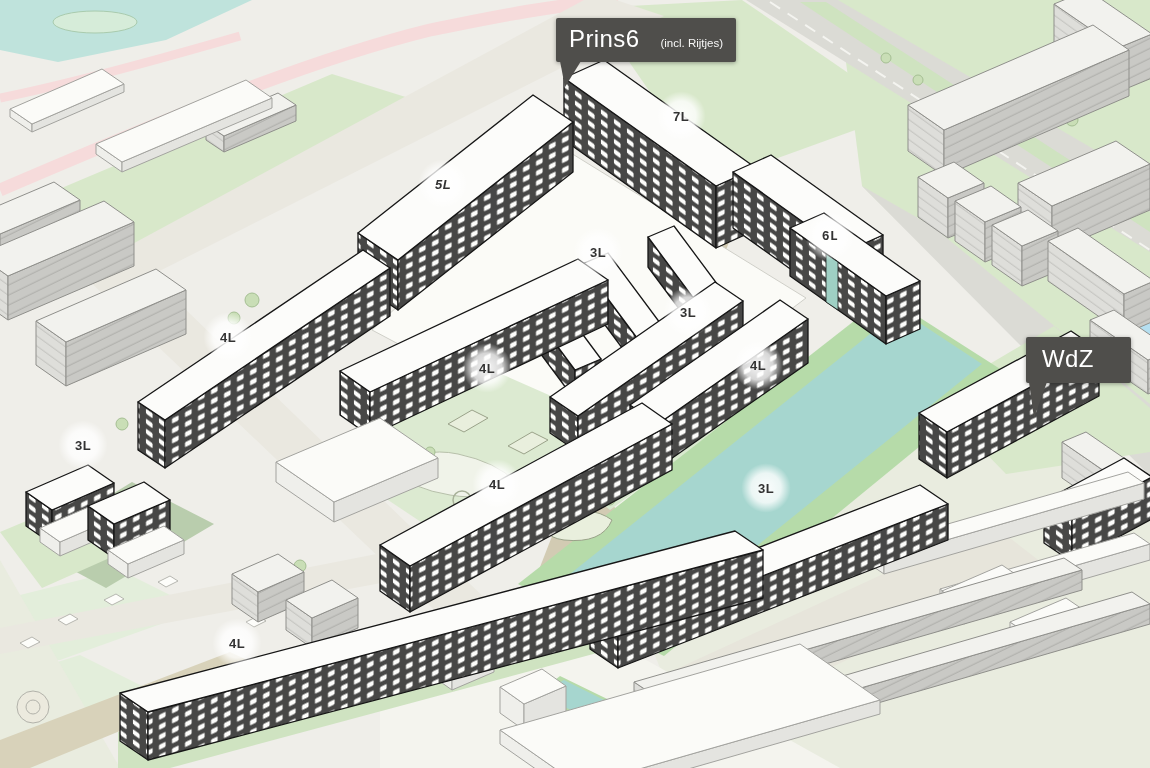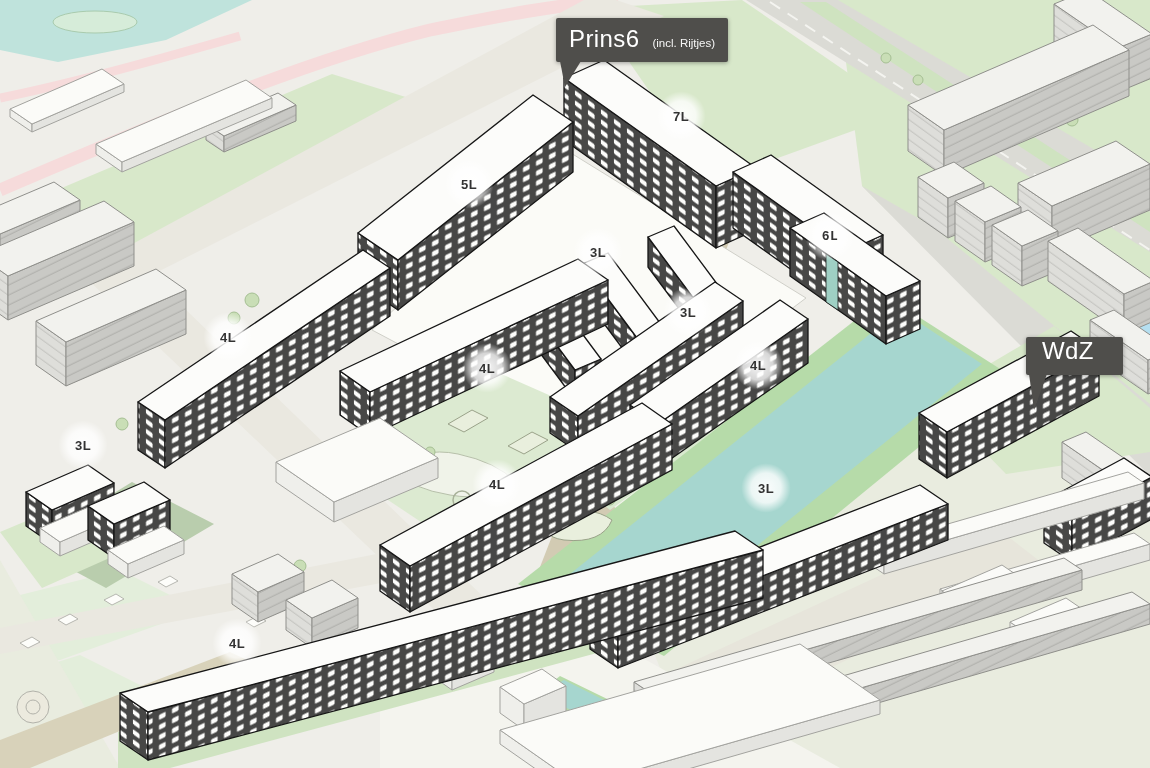--- a/index.html
+++ b/index.html
@@ -7,27 +7,27 @@
          font-family:"Liberation Sans",sans-serif;background:#efeee9;}
   .stage svg{position:absolute;left:0;top:0;}
   .flabel{position:absolute;transform:translate(-50%,-50%);
           width:50px;height:50px;display:flex;align-items:center;justify-content:center;
           font-weight:bold;font-size:13px;color:#333;letter-spacing:.4px;border-radius:50%;
           background:radial-gradient(circle,rgba(255,255,255,.95) 0%,rgba(255,255,255,.78) 42%,rgba(255,255,255,0) 70%);
           pointer-events:none;}
   .tooltip{position:absolute;background:#4f4e4b;color:#fff;border-radius:2px;
            padding:7px 13px 9px;box-shadow:0 1px 4px rgba(0,0,0,.35);white-space:nowrap;cursor:pointer;}
   .tooltip .tt-title{font-size:24px;font-weight:400;letter-spacing:.4px;}
-  .tooltip .tt-sub{font-size:11.5px;margin-left:13px;opacity:.95;}
+  .tooltip .tt-sub{font-size:11.5px;margin-left:21px;opacity:.95;}
   .tt-tail{position:absolute;top:100%;margin-top:-1px;width:0;height:0;
            border-left:5px solid transparent;border-right:16px solid transparent;
            border-top:26px solid #4f4e4b;}
   #tt-prins6{left:556px;top:18px;}
   #tt-prins6 .tt-tail{left:4px;}
-  #tt-wdz{left:1026px;top:337px;padding:0 16px 10px;}
+  #tt-wdz{left:1026px;top:337px;padding:8px 16px 10px;}
   #tt-wdz .tt-tail{left:3px;border-right-width:13px;border-top-width:36px;}
 </style>
 </head>
 <body>
 
 <div class="stage">
 
 <svg width="1150" height="768" viewBox="0 0 1150 768">
   <defs>
     <pattern id="winA" width="13" height="10" patternUnits="userSpaceOnUse" patternTransform="skewY(-26)">
@@ -363,21 +363,21 @@
           <polygon points="580.0,786.0 880.0,700.0 800.0,644.0 500.0,730.0" fill="#fbfbf8" stroke="#a3a39f" stroke-width="1" stroke-linejoin="round"></polygon>
         </g>
       </g>
 
   <g id="accents-layer">
     <polygon points="838,310 826,302 826,254 838,262" fill="#9fd0c4" stroke="#1a1a1a" stroke-width="0.8"></polygon>
   </g>
 </svg>
 
 <div class="flabel" style="left:681px;top:116px;">7L</div>
-<div class="flabel" style="left:469px;top:184px;">5L</div>
+<div class="flabel" style="left:443px;top:184px;font-style:italic;">5L</div>
 <div class="flabel" style="left:598px;top:252px;">3L</div>
 <div class="flabel" style="left:830px;top:236px;font-family:Liberation Mono, monospace;">6L</div>
 <div class="flabel" style="left:228px;top:337px;">4L</div>
 <div class="flabel" style="left:688px;top:312px;">3L</div>
 <div class="flabel" style="left:487px;top:368px;">4L</div>
 <div class="flabel" style="left:758px;top:365px;">4L</div>
 <div class="flabel" style="left:83px;top:445px;">3L</div>
 <div class="flabel" style="left:497px;top:484px;">4L</div>
 <div class="flabel" style="left:766px;top:488px;">3L</div>
 <div class="flabel" style="left:237px;top:643px;">4L</div>

